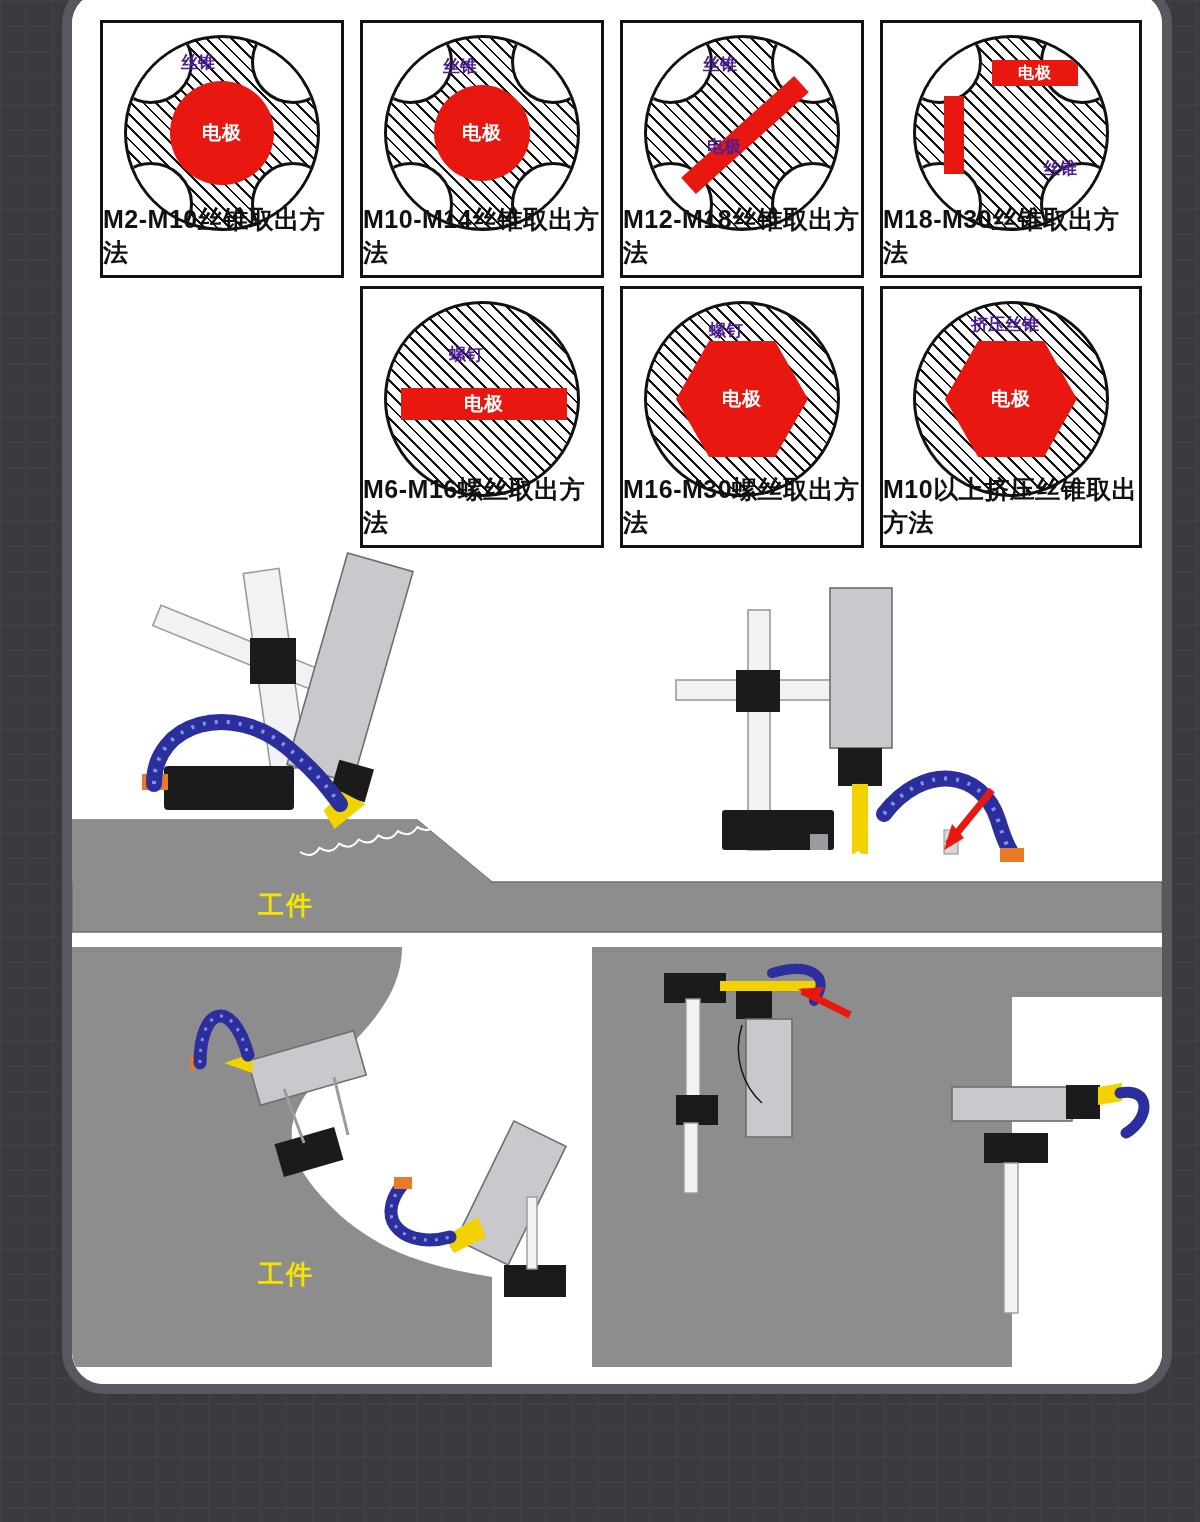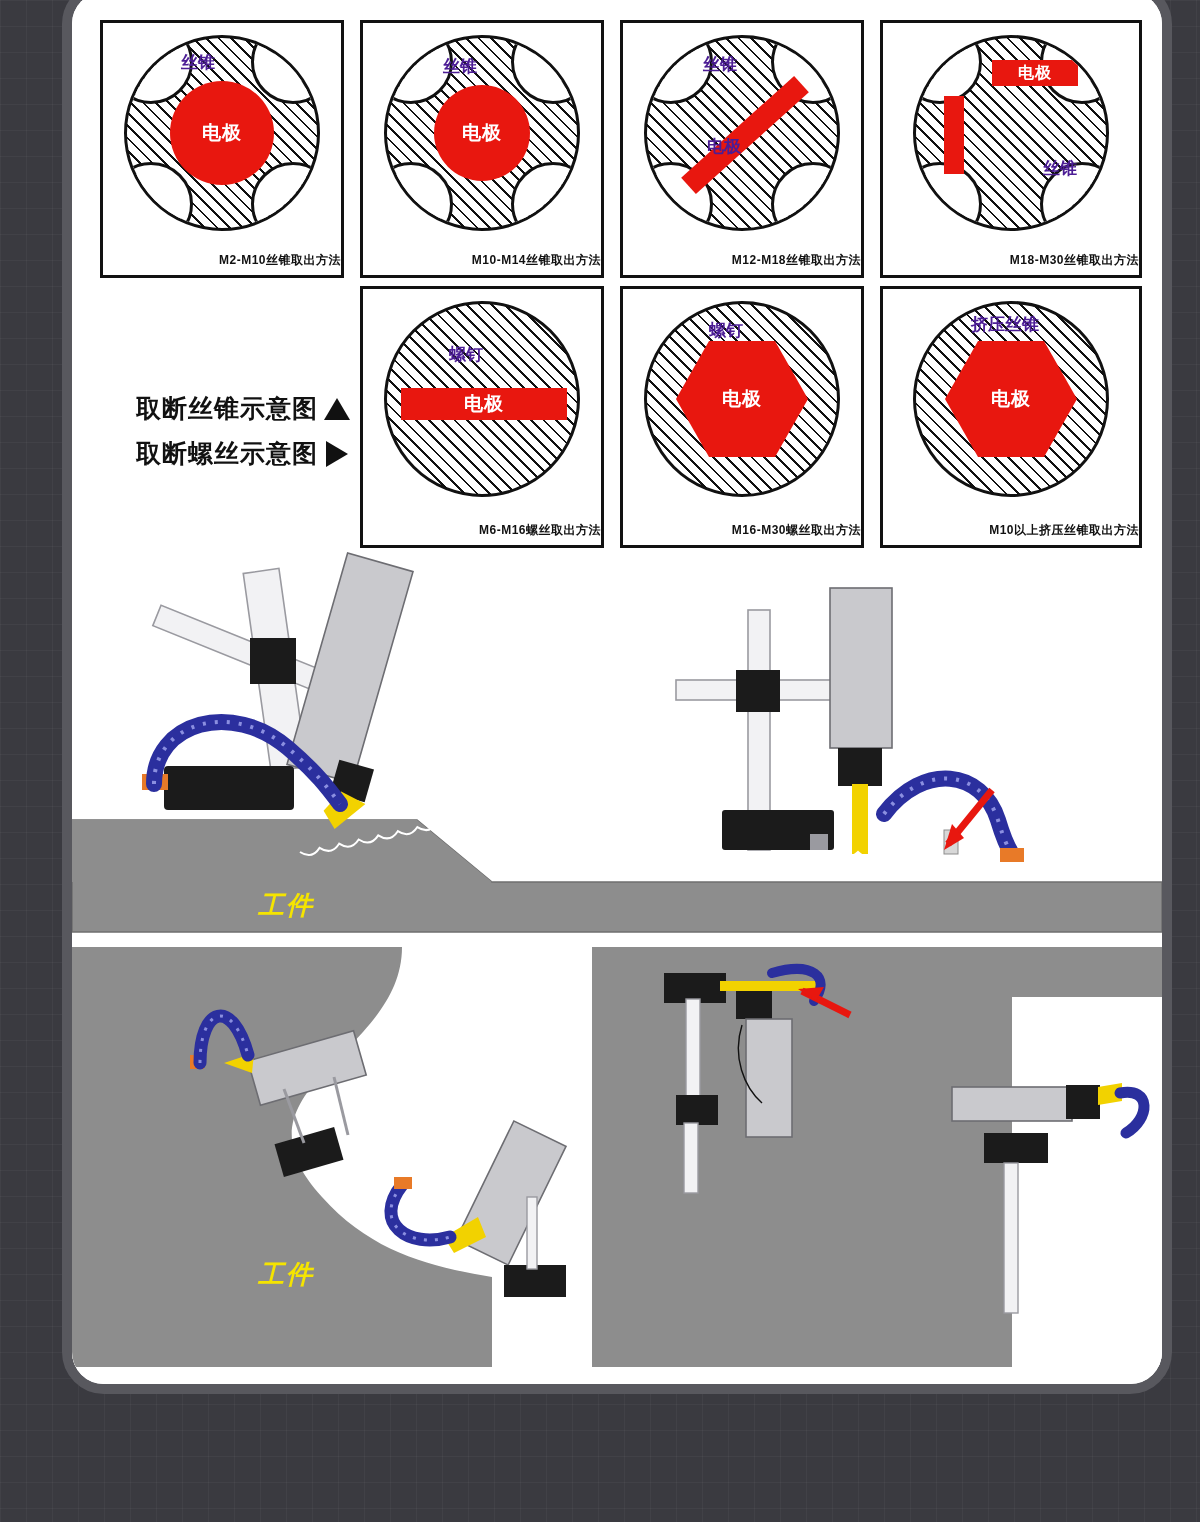--- a/index.html
+++ b/index.html
@@ -19,22 +19,22 @@
   .sheet{position:absolute;inset:0;background:#ffffff;}
 
   
   .cards{position:absolute;left:28px;top:28px;width:1042px;}
   .card{position:absolute;border:3px solid #111;background:#fff;box-sizing:border-box;}
   .card .disc{position:absolute;left:50%;top:12px;transform:translateX(-50%);
       width:196px;height:196px;border-radius:50%;border:3px solid #111;box-sizing:border-box;overflow:hidden;
       background:
         repeating-linear-gradient(45deg,#111 0 2px,transparent 2px 9px);
       background-color:#fff;}
-  .card .cap{position:absolute;left:0;right:0;bottom:6px;text-align:right;
-      font-size:12px;font-weight:bold;color:#111;letter-spacing:.5px;}
+  .card .cap{position:absolute;left:0;right:0;bottom:6px;text-align:left;
+      font-size:25px;font-weight:bold;color:#111;letter-spacing:.5px;}
   
   .flutes{position:absolute;inset:0;}
   .flutes i{position:absolute;width:84px;height:84px;background:#fff;border:3px solid #111;border-radius:50%;box-sizing:border-box;}
   .flutes i.a{left:-18px;top:-18px;}
   .flutes i.b{right:-18px;top:-18px;}
   .flutes i.c{left:-18px;bottom:-18px;}
   .flutes i.d{right:-18px;bottom:-18px;}
 
   .electrode-circle{position:absolute;left:50%;top:50%;transform:translate(-50%,-50%);
      width:104px;height:104px;border-radius:50%;background:#e8170f;display:flex;align-items:center;justify-content:center;}
@@ -45,21 +45,21 @@
   .etxt{color:#fff;font-size:19px;font-weight:bold;letter-spacing:1px;white-space:nowrap;}
   .ltxt{position:absolute;font-size:17px;font-weight:bold;color:#4c1d95;white-space:nowrap;}
 
   
   .legend{position:absolute;left:64px;top:400px;}
   .legend .row{display:flex;align-items:center;font-size:25px;font-weight:bold;color:#111;margin-bottom:12px;letter-spacing:1px;}
   .tri-up{width:0;height:0;border-left:13px solid transparent;border-right:13px solid transparent;border-bottom:22px solid #111;margin-left:6px;}
   .tri-right{width:0;height:0;border-top:13px solid transparent;border-bottom:13px solid transparent;border-left:22px solid #111;margin-left:8px;}
 
   
-  .scene{position:absolute;left:0;right:0;background:#fff;font-style:italic;}
+  .scene{position:absolute;left:0;right:0;background:#fff;}
   .scene1{top:560px;height:380px;}
   .scene2{top:945px;height:430px;}
   .wtxt{position:absolute;color:#f5e400;font-size:26px;font-weight:bold;letter-spacing:2px;}
 
   svg{display:block;overflow:visible;}
 </style>
 </head>
 <body>
 
 <div class="page">
@@ -158,30 +158,20 @@
           <div class="disc">
             <div class="electrode-hex">
               <span class="etxt">电极</span>
             </div>
           </div>
           <div class="ltxt" style="left:88px;top:24px;">挤压丝锥</div>
           <div class="cap">M10以上挤压丝锥取出方法</div>
         </div>
       </div>
 
-      <div class="legend">
-        <div class="row">
-          <span>取断丝锥示意图</span>
-          <span class="tri-up"></span>
-        </div>
-        <div class="row">
-          <span>取断螺丝示意图</span>
-          <span class="tri-right"></span>
-        </div>
-      </div>
 
       <div class="scene scene1">
         <svg width="1090" height="380" viewBox="0 0 1090 380">
 
           <polygon points="0,268 345,268 420,330 1090,330 1090,380 0,380" fill="#8d8d8d" stroke="#6f6f6f" stroke-width="1.5"></polygon>
           <polygon points="0,268 345,268 420,330 0,330" fill="#8d8d8d"></polygon>
 
           <path d="M228,300 q10,10 20,0 q10,10 20,0 q10,10 20,0 q10,10 20,0 q10,10 20,0 q10,10 20,0 q10,10 20,0 q10,10 20,0 q10,10 20,0 q10,10 20,0" fill="none" stroke="#fff" stroke-width="2" transform="rotate(-12 228 300)"></path>
 
           <g transform="translate(30,0)">

